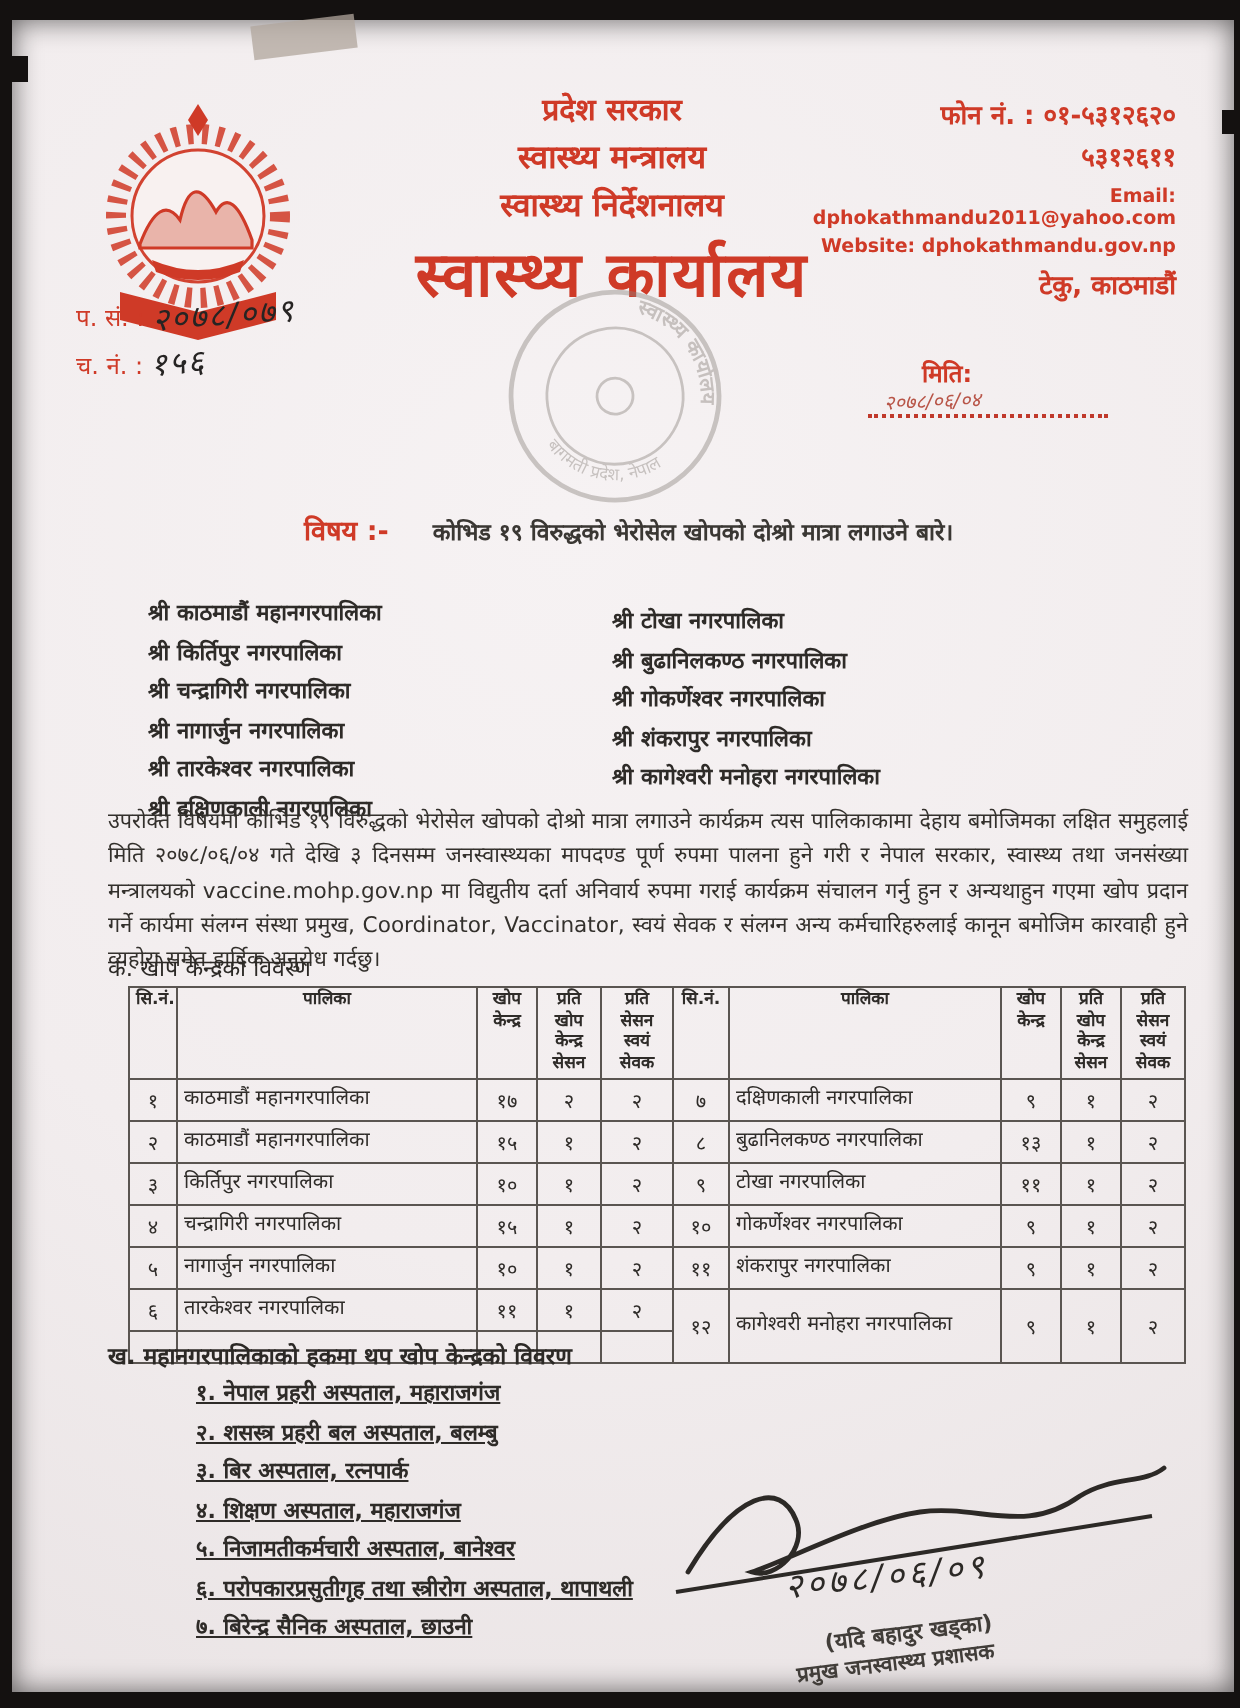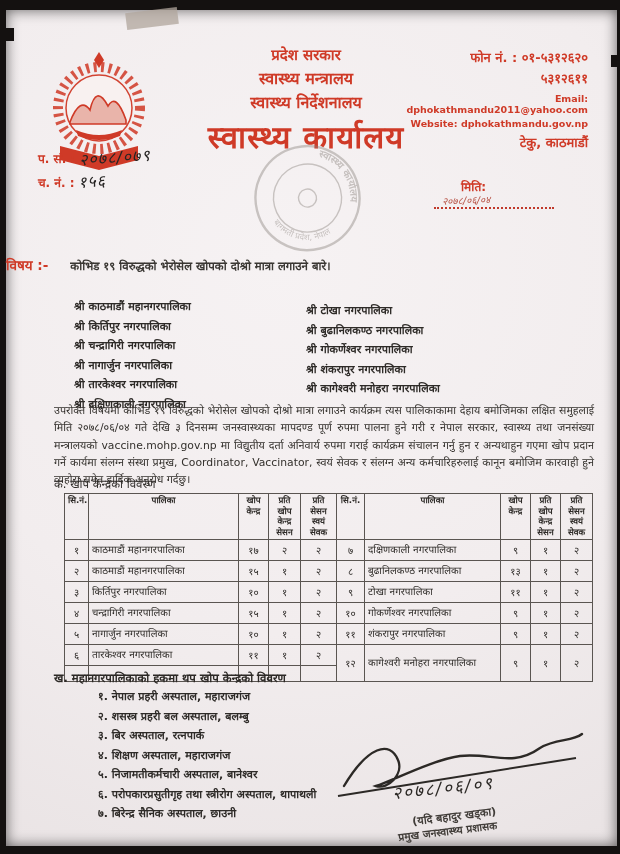--- a/index.html
+++ b/index.html
@@ -25,32 +25,32 @@
   .right-block{position:absolute;left:372px;top:38px;width:210px;text-align:right;color:#cf3a27;}
   .phone1{font-size:13px;font-weight:bold;}
   .phone2{font-size:13px;font-weight:bold;margin-top:3px;}
   .email,.website{font-size:9.5px;font-weight:bold;margin-top:6px;}
   .website{margin-top:3px;}
   .province{font-size:13px;font-weight:bold;margin-top:10px;}
   .location{font-size:13px;font-weight:bold;margin-top:4px;}
   
   .ref-block{position:absolute;left:32px;top:136px;font-size:12px;}
   .ref-row{margin-bottom:2px;}
-  .ref-label{color:#cf3a27;font-weight:bold;}
+  .ref-label{color:#cf3a27;font-weight:normal;}
   .handwr{display:inline-block;font-style:italic;color:#262423;font-size:16px;transform:rotate(-4deg);letter-spacing:1px;}
   
   .miti-block{position:absolute;left:428px;top:168px;width:165px;font-size:12px;}
   .miti-label{color:#cf3a27;font-weight:bold;padding-left:27px;}
   .dots{display:inline-block;width:120px;border-bottom:2px dotted #c0392b;position:relative;height:12px;}
   .miti-hand{position:absolute;left:8px;top:-2px;font-style:italic;font-size:10px;color:#b85548;white-space:nowrap;transform:rotate(-2deg);}
   
   .stamp{position:absolute;left:242px;top:128px;opacity:.42;transform:rotate(-14deg);}
   
   .subject{position:absolute;left:0;top:246px;width:611px;font-size:11.5px;color:#33302d;}
-  .subject-inner{display:flex;align-items:baseline;}
+  .subject-inner{margin-left:146px;display:flex;align-items:baseline;}
   .subject-label{color:#cf3a27;font-weight:bold;font-size:13.5px;margin-right:22px;}
   .subject-text{font-weight:bold;color:#3a3733;}
   
   .recips{position:absolute;top:288px;left:0;width:611px;font-size:11px;color:#2e2b28;font-weight:bold;}
   .recips .col-l{position:absolute;left:68px;top:0;}
   .recips .col-r{position:absolute;left:300px;top:4px;}
   .recip-item{margin-bottom:4.5px;white-space:nowrap;}
   
   .body-par{position:absolute;left:48px;top:392px;width:540px;font-size:10.8px;line-height:1.6;text-align:justify;color:#33302c;}
   
@@ -58,21 +58,21 @@
   table.vax{position:absolute;left:58px;top:483px;border-collapse:collapse;table-layout:fixed;width:528px;font-size:10px;color:#2f2c29;}
   table.vax th,table.vax td{border:1px solid #5a5551;padding:1px 3px;overflow:hidden;}
   table.vax th{font-size:8.6px;font-weight:bold;text-align:center;vertical-align:top;line-height:1.25;}
   table.vax td{height:18px;vertical-align:middle;}
   td.sn,td.num{text-align:center;}
   td.muni{text-align:left;padding-left:5px;white-space:normal;line-height:1.2;}
   tr.fill td{height:13px;}
   
   .sec-b-head{position:absolute;left:48px;top:660px;font-size:11.5px;font-weight:bold;color:#2c2926;}
   .hosp-list{position:absolute;left:92px;top:678px;font-size:11px;color:#2e2b28;font-weight:bold;}
-  .hosp-item{margin-bottom:4.5px;white-space:nowrap;}
+  .hosp-item{margin-bottom:4.5px;white-space:nowrap;text-decoration:underline;}
   
   .sig-block{position:absolute;left:330px;top:718px;width:280px;height:120px;}
   .sig-scribble{position:absolute;left:0;top:0;}
   .sig-date{position:absolute;left:56px;top:48px;font-style:italic;font-size:17px;color:#2c2926;transform:rotate(-6deg);letter-spacing:2px;white-space:nowrap;}
   .sig-name{position:absolute;left:76px;top:80px;font-size:11px;font-weight:bold;color:#413d39;transform:rotate(-7deg);white-space:nowrap;}
   .sig-title{position:absolute;left:62px;top:96px;font-size:10.5px;font-weight:bold;color:#413d39;transform:rotate(-7deg);white-space:nowrap;}
 </style>
 </head>
 <body>
 

